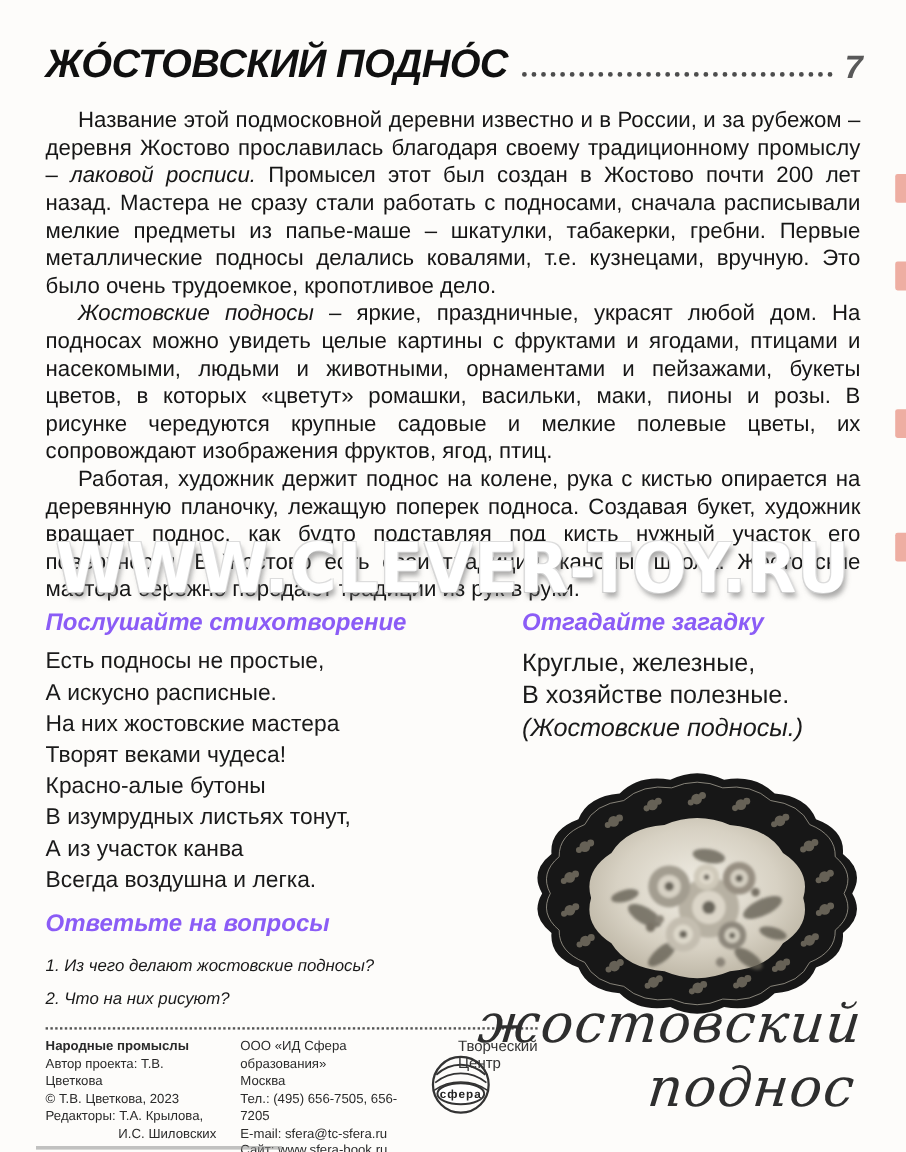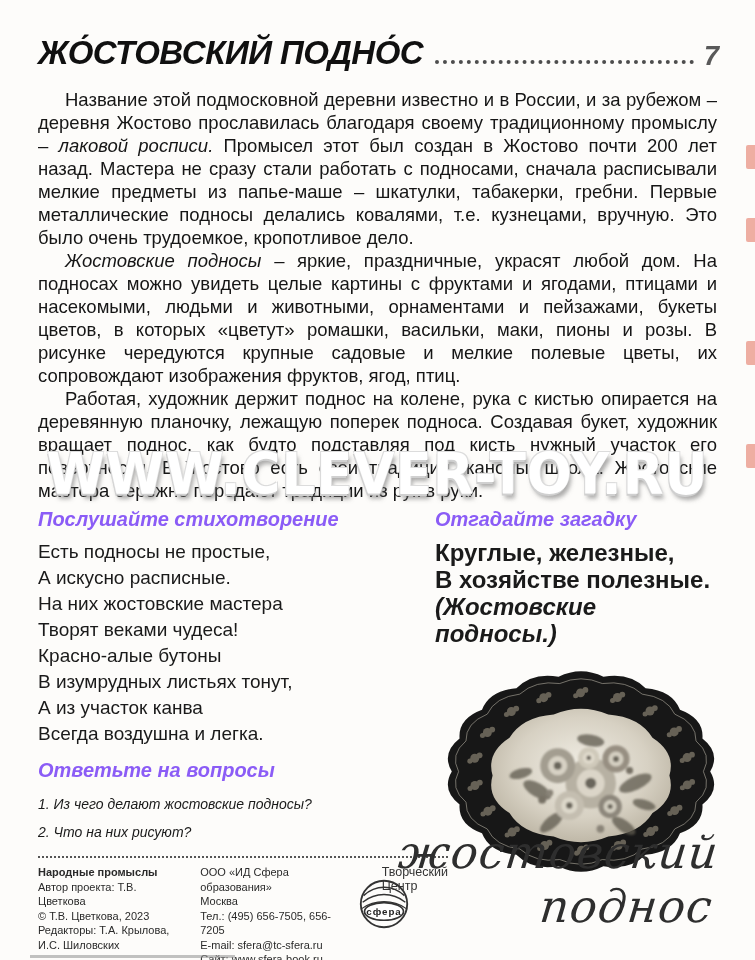--- a/index.html
+++ b/index.html
@@ -22,40 +22,40 @@
     font-family:"DejaVu Sans",sans-serif;font-weight:bold;font-size:53px;letter-spacing:1px;color:#ffffff;
     text-shadow:-1px -1px 0 #dcdcdc,1px -1px 0 #dcdcdc,-1px 1px 0 #d0d0d0,2px 4px 4px rgba(105,105,105,0.55);
     transform:scaleY(1.08);pointer-events:none;}
 
   
   .cols{position:absolute;top:508px;left:38px;width:679px;display:flex;}
   .colL{width:397px;}
   .colR{flex:1;}
   .sechead{font-size:20px;font-weight:bold;font-style:italic;margin:0 0 8px 0;color:#8b5cf6;}
   .pline{font-size:19px;line-height:26px;}
-  .rline{font-size:24px;line-height:27px;font-weight:bold;}
+  .rline{font-size:21px;line-height:27px;}
   .answer{font-style:italic;}
   .questions{margin-top:12px;}
   .qitem{font-size:14px;line-height:28px;font-style:italic;}
 
   
   .tray-wrap{margin:20px 0 0 10px;width:272px;}
 
   
   .caption{position:absolute;right:40px;top:826px;text-align:right;z-index:4;
     font-family:"DejaVu Serif",serif;font-style:italic;font-size:45px;line-height:54px;color:#2e2e2e;
     transform:skewX(-6deg);letter-spacing:1px;}
 
   
   .footer{position:absolute;left:38px;top:856px;width:410px;border-top:2px dotted #555;
     padding-top:7px;display:flex;font-size:11px;line-height:14.5px;color:#2a2a2a;}
   .fcol1{width:152px;}
   .fcol2{width:158px;margin-left:14px;}
   .fcol1 .ftitle{font-weight:bold;}
-  .fright{text-align:left;padding-right:6px;}
+  .fright{text-align:right;padding-right:6px;}
   .flogo{position:relative;width:94px;height:74px;margin-left:2px;}
   .flogo .ltext{position:absolute;top:0;right:0;font-size:12.5px;line-height:14px;color:#333;}
   .flogo svg{position:absolute;left:2px;top:13px;}
 
   
   .edgemark{position:absolute;right:0;width:9px;height:24px;background:#eba092;opacity:.85;border-radius:2px 0 0 2px;}
   .em1{top:145px;} .em2{top:218px;} .em3{top:341px;} .em4{top:444px;}
   .bottomstrip{position:absolute;left:30px;bottom:2px;width:205px;height:3px;background:#8f8f8f;opacity:.55;}
 </style>
 </head>

